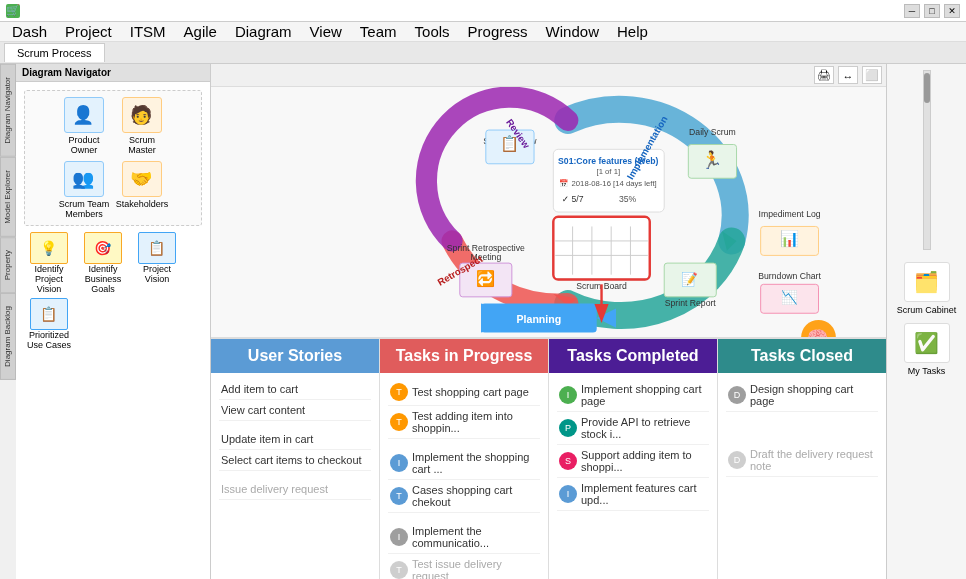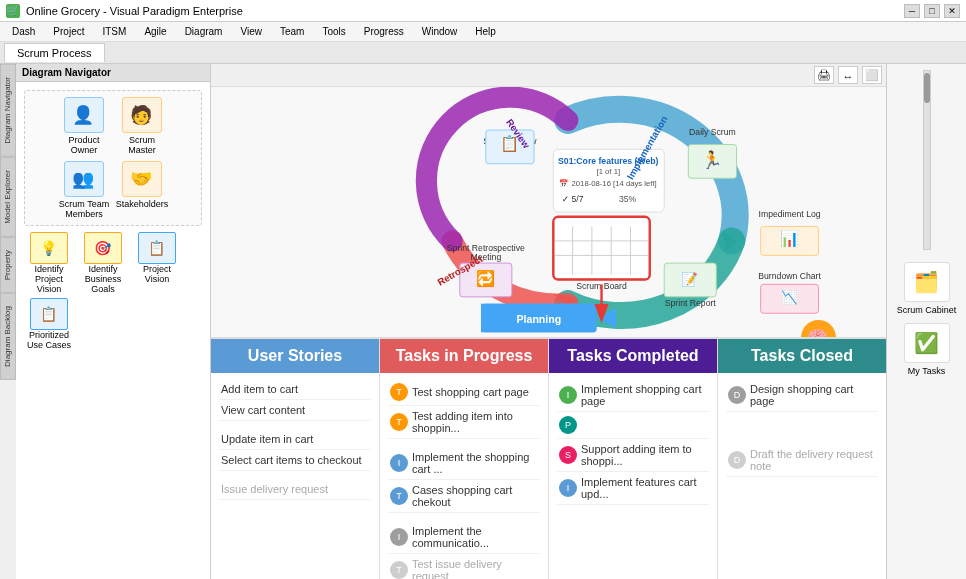--- a/index.html
+++ b/index.html
@@ -7,21 +7,21 @@
 
     
     .title-bar { background: #fff; border-bottom: 1px solid #ccc; display: flex; align-items: center; justify-content: space-between; height: 22px; padding: 0 6px; font-size: 11px; }
     .title-bar-left { display: flex; align-items: center; gap: 6px; }
     .title-bar-icon { width: 14px; height: 14px; background: #4caf50; border-radius: 2px; display: flex; align-items: center; justify-content: center; }
     .title-bar-controls { display: flex; gap: 4px; }
     .title-btn { width: 16px; height: 14px; background: #ddd; border: 1px solid #bbb; font-size: 9px; display: flex; align-items: center; justify-content: center; cursor: pointer; }
 
     
     .menu-bar { background: #f5f5f5; border-bottom: 1px solid #ddd; display: flex; align-items: center; height: 20px; padding: 0 4px; gap: 2px; }
-    .menu-item { padding: 2px 8px; font-size: 10px; cursor: pointer; }
+    .menu-item { padding: 2px 8px; font-size: 15px; cursor: pointer; }
 
     
     .tab-bar { background: #e8e8e8; border-bottom: 1px solid #ccc; display: flex; align-items: center; height: 22px; padding: 0 4px; }
     .tab { padding: 3px 12px; background: #fff; border: 1px solid #ccc; border-bottom: none; font-size: 11px; cursor: pointer; margin-right: 8px; }
 
     
     .main-layout { display: flex; height: calc(579px - 64px); }
 
     
     .diagram-nav { width: 195px; background: #fff; border-right: 1px solid #ccc; display: flex; flex-direction: column; }
@@ -77,21 +77,20 @@
     
     .vsidebar { position: absolute; left: 0; top: 64px; display: flex; flex-direction: column; gap: 0; z-index: 10; }
     .vsidebar-tab { width: 16px; background: #d0d0d0; border: 1px solid #bbb; font-size: 8px; padding: 12px 2px; writing-mode: vertical-rl; text-orientation: mixed; cursor: pointer; color: #333; text-align: center; transform: rotate(180deg); }
   </style>
 </head>
 <body>
 
 <div class="title-bar">
   <div class="title-bar-left">
     <div class="title-bar-icon">🛒</div>
-    <span>Online Grocery - Visual Paradigm Enterprise</span>
   </div>
   <div class="title-bar-controls">
     <div class="title-btn">─</div>
     <div class="title-btn">□</div>
     <div class="title-btn">✕</div>
   </div>
 </div>
 
 <div class="menu-bar">
 <span class="menu-item">Dash</span>
@@ -323,20 +322,21 @@
           <div class="kanban-col-header col-completed">
             <span>Tasks Completed</span>
           </div>
           <div class="kanban-col-body">
             <div class="kanban-task">
               <div class="task-avatar green">I</div>
               <span class="task-text">Implement shopping cart page</span>
             </div>
             <div class="kanban-task">
               <div class="task-avatar teal">P</div>
+              <span class="task-text">Provide API to retrieve stock i...</span>
             </div>
             <div class="kanban-task">
               <div class="task-avatar pink">S</div>
               <span class="task-text">Support adding item to shoppi...</span>
             </div>
             <div class="kanban-task">
               <div class="task-avatar blue">I</div>
               <span class="task-text">Implement features cart upd...</span>
             </div>
           </div>

